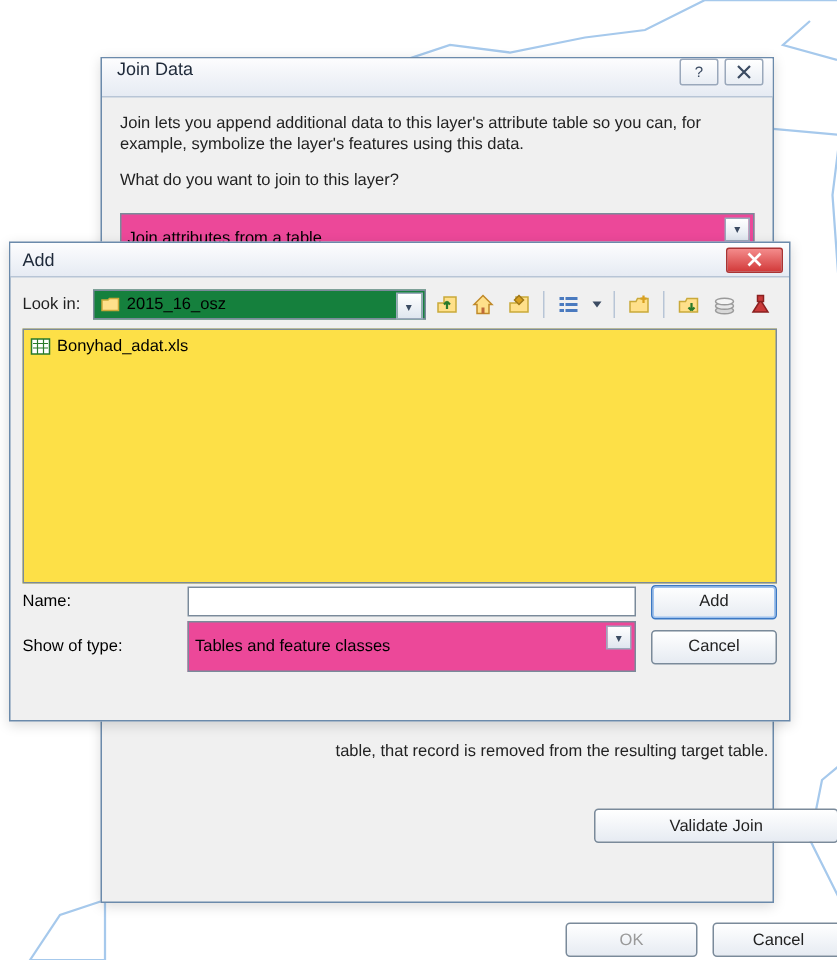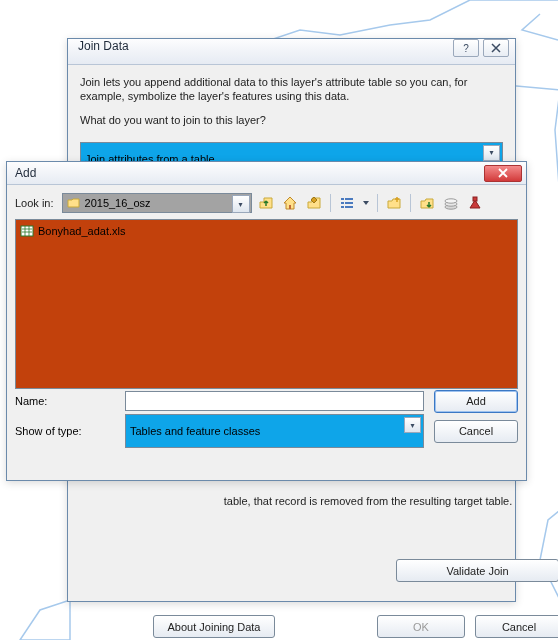--- a/index.html
+++ b/index.html
@@ -52,21 +52,21 @@
   }
   .win-body {
     padding: 10px 12px 10px 12px;
   }
   .desc-text { color:#222; line-height: 1.3; margin-bottom: 10px; }
   .label-row { margin-bottom: 16px; color:#222; }
   .combo {
     width: 100%;
     height: 34px;
     border: 1px solid #7a8a9a;
-    background: #0ea5e9;
+    background: #ec4899;
     display: flex; align-items: center;
     padding: 0 4px;
     box-sizing: border-box;
     position: relative;
   }
   .combo .arrow {
     position: absolute; right: 2px; top: 2px;
     width: 15px; height: 14px;
     border: 1px solid #9aa8bb;
     background: linear-gradient(to bottom,#fff,#dfe6ef);
@@ -95,35 +95,35 @@
     display:flex;align-items:center;justify-content:center;
   }
   .close-btn svg { width: 12px; height: 10px; }
 
   .add-body { padding: 6px 8px 10px 8px; }
   .toolbar-row {
     display:flex; align-items:center; gap:4px; height:24px; margin-bottom:4px;
   }
   .lookin-label { color:#222; padding-right:4px; }
   .lookin-combo {
-    width: 190px; height: 20px; border:1px solid #7a8a9a; background:#a3a3a3;
+    width: 222px; height: 20px; border:1px solid #7a8a9a; background:#15803d;
     display:flex; align-items:center; padding:0 4px; box-sizing:border-box;
     position:relative; gap:4px;
   }
   .folder-ic { width:14px; height:12px; display:inline-block; }
   .lookin-combo .arrow { position:absolute; right:1px; top:1px; width:16px; height:16px;
     border:1px solid #9aa8bb; background:linear-gradient(to bottom,#fff,#dfe6ef);
     display:flex;align-items:center;justify-content:center; font-size:8px; color:#3b4b62;}
   .tb-ic {
     width:20px; height:20px; display:flex; align-items:center; justify-content:center;
   }
   .tb-sep { width:1px; height:18px; background:#b8c5d6; margin:0 2px; }
 
   .file-list {
-    height: 170px; border:1px solid #7a8a9a; background:#c2410c; padding:3px 4px;
+    height: 170px; border:1px solid #7a8a9a; background:#fde047; padding:3px 4px;
     box-sizing:border-box; overflow:auto;
   }
   .file-item { display:flex; align-items:center; gap:4px; height:16px; }
   .file-item .ic { width:14px; height:12px; }
 
   .bottom-grid {
     display:grid;
     grid-template-columns: 100px 1fr 84px;
     grid-template-rows: 24px 24px;
     row-gap:6px; column-gap:10px;
@@ -139,21 +139,21 @@
     display:flex;align-items:center;justify-content:center;
     font-size:11px; color:#222; min-width:72px;
   }
   .btn.default { border-color:#3b78c4; box-shadow:0 0 0 1px #9ec2ef inset; }
 
   .hidden-text {
     position:absolute; left:110px; top:456px; width:380px; text-align:center;
     color:#222; font-size:11px;
   }
   .validate-wrap {
-    position:absolute; left:328px; top:520px; width:161px;text-align:right;
+    position:absolute; left:328px; top:500px; width:161px;text-align:right;
   }
   .btns-row {
     position:absolute; left:85px; top:576px; width:410px; display:flex; gap:10px; align-items:center;
   }
   .btns-row .spacer { flex:1; }
   .btn.disabled { color:#9a9a9a; }
 
 </style>
 </head>
 <body>
@@ -193,23 +193,20 @@
 
   <div class="hidden-text">table, that record is removed from the resulting target table.</div>
 
   <div class="validate-wrap">
     <div class="btn" style="width:100%">
       <span>Validate Join</span>
     </div>
   </div>
 
   <div class="btns-row">
-    <div class="btn" style="min-width:120px">
-      <span>About Joining Data</span>
-    </div>
     <span class="spacer"></span>
     <div class="btn disabled" style="min-width:86px">
       <span>OK</span>
     </div>
     <div class="btn" style="min-width:86px">
       <span>Cancel</span>
     </div>
   </div>
 </div>
 

